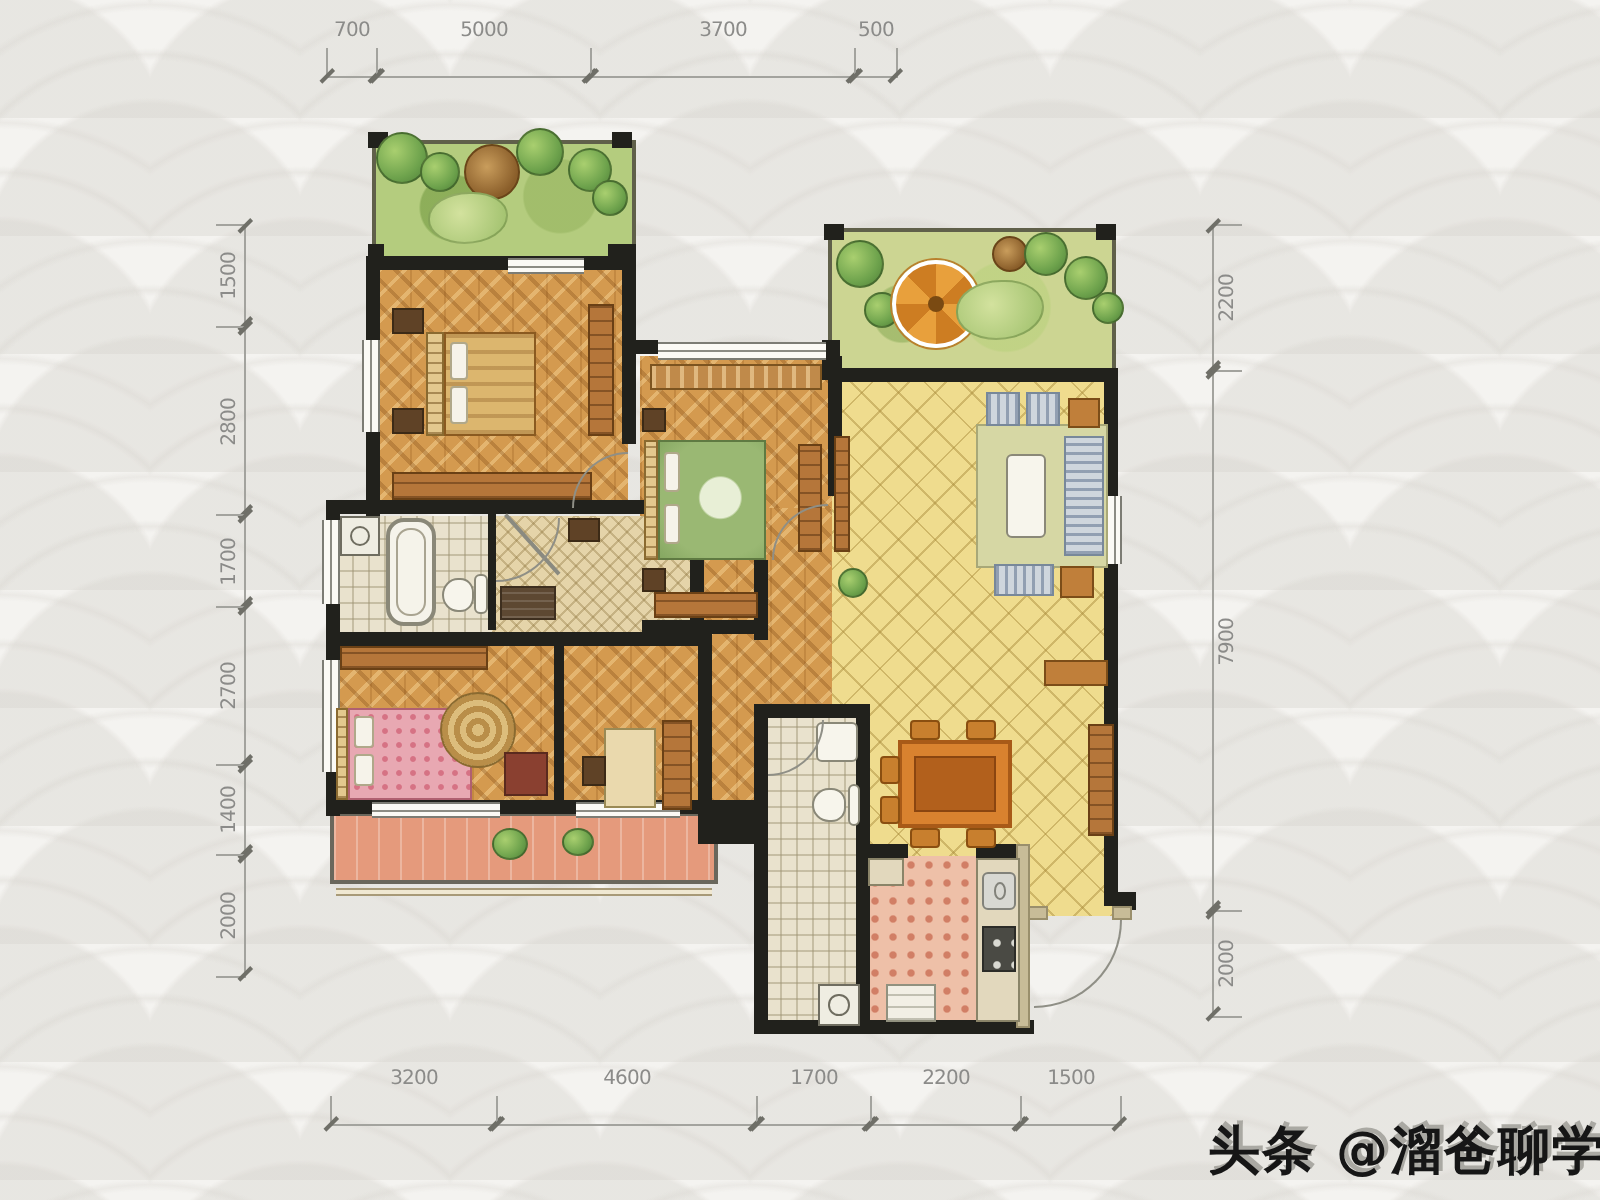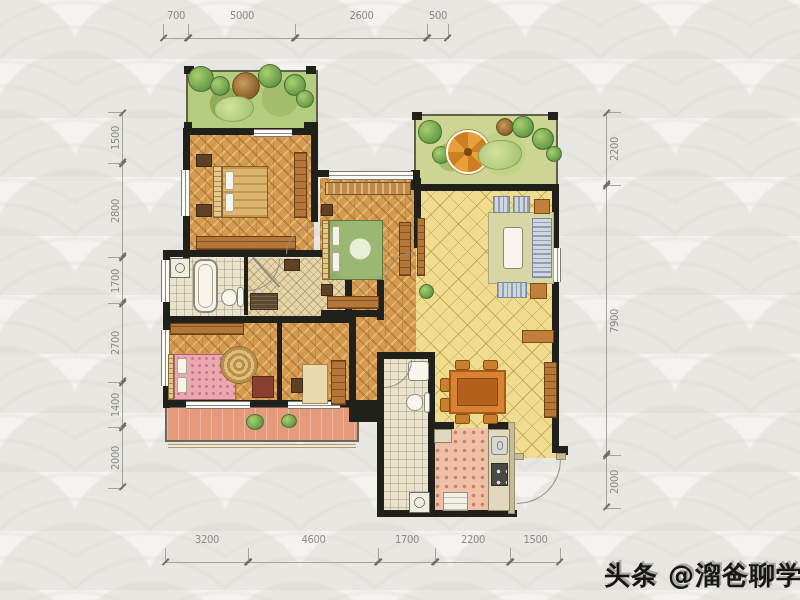--- a/index.html
+++ b/index.html
@@ -143,21 +143,21 @@
 <div id="stage">
 
   <div class="dims dims-h" style="left:163px; top:24px;">
     <div class="seg" style="width:25px">
         <span>700</span>
       </div>
     <div class="seg" style="width:107px">
         <span>5000</span>
       </div>
     <div class="seg" style="width:132px">
-        <span>2600</span>
+        <span>3700</span>
       </div>
     <div class="seg" style="width:21px">
         <span>500</span>
       </div>
   </div>
 
   <div class="dims dims-h" style="left:165px; top:548px;">
     <div class="seg" style="width:83px">
         <span>3200</span>
       </div>

